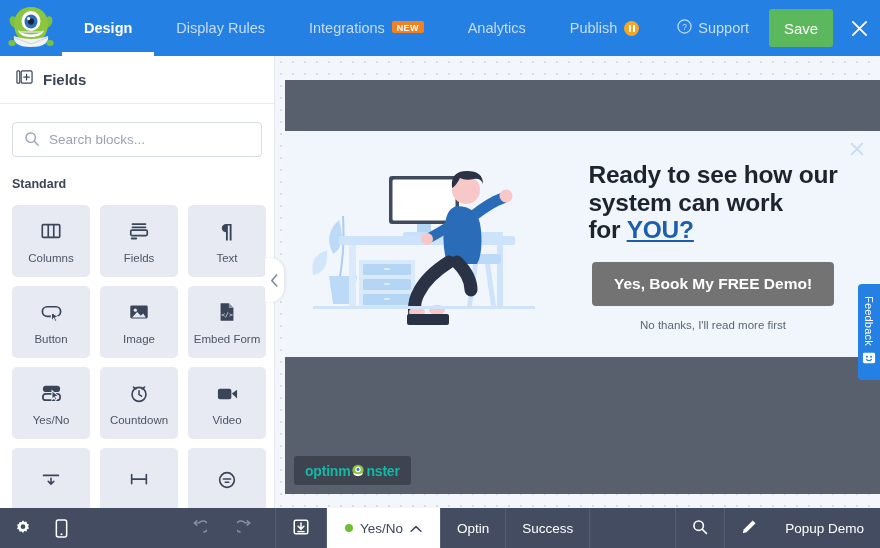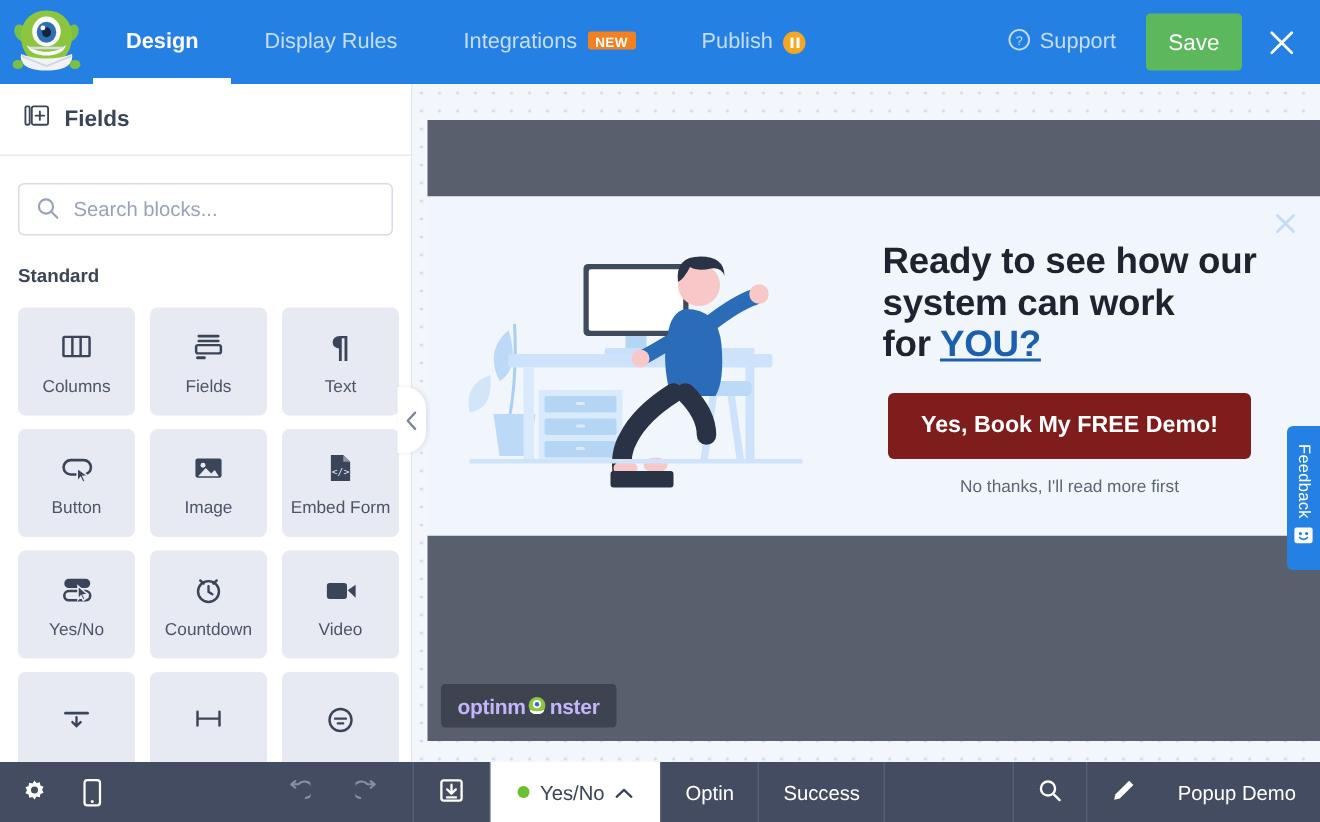--- a/index.html
+++ b/index.html
@@ -199,21 +199,21 @@
     color: #1d2430;
     text-align: left;
     letter-spacing: -0.2px;
   }
   .headline .you {
     color: #1b5fad;
     text-decoration: underline;
   }
   .cta-btn {
     margin-top: 18px;
-    background: #7f1d1d;
+    background: #737373;
     color: #ffffff;
     font-size: 15.5px; font-weight: bold;
     padding: 13px 22px;
     border-radius: 4px;
     cursor: pointer;
     white-space: nowrap;
   }
   .no-thanks {
     margin-top: 13px;
     font-size: 11.5px;
@@ -223,21 +223,21 @@
   .om-watermark {
     position: absolute;
     left: 294px; top: 456px;
     background: #3d434f;
     border-radius: 3px;
     padding: 7px 11px 6px 11px;
     display: flex; align-items: center;
     z-index: 6;
   }
   .om-watermark .wm {
-    font-size: 14px; font-weight: bold; color: #c4b5fd;
+    font-size: 14px; font-weight: bold; color: #14b8a6;
     letter-spacing: -0.2px;
     display: flex; align-items: center;
   }
 
   
   .feedback-tab {
     position: absolute; right: 0; top: 228px;
     width: 22px; height: 96px;
     background: #2580e3;
     border-radius: 4px 0 0 4px;
@@ -318,20 +318,23 @@
         <span>Design</span>
       </div>
       <div class="nav-item">
         <span>Display Rules</span>
       </div>
       <div class="nav-item">
         <span>Integrations</span>
         <span class="badge-new">NEW</span>
       </div>
       <div class="nav-item">
+        <span>Analytics</span>
+      </div>
+      <div class="nav-item">
         <span>Publish</span>
         <span class="badge-pause">
             <i></i>
             <i></i>
           </span>
       </div>
     </div>
 
     <div class="header-right">
       <div class="support-item">

